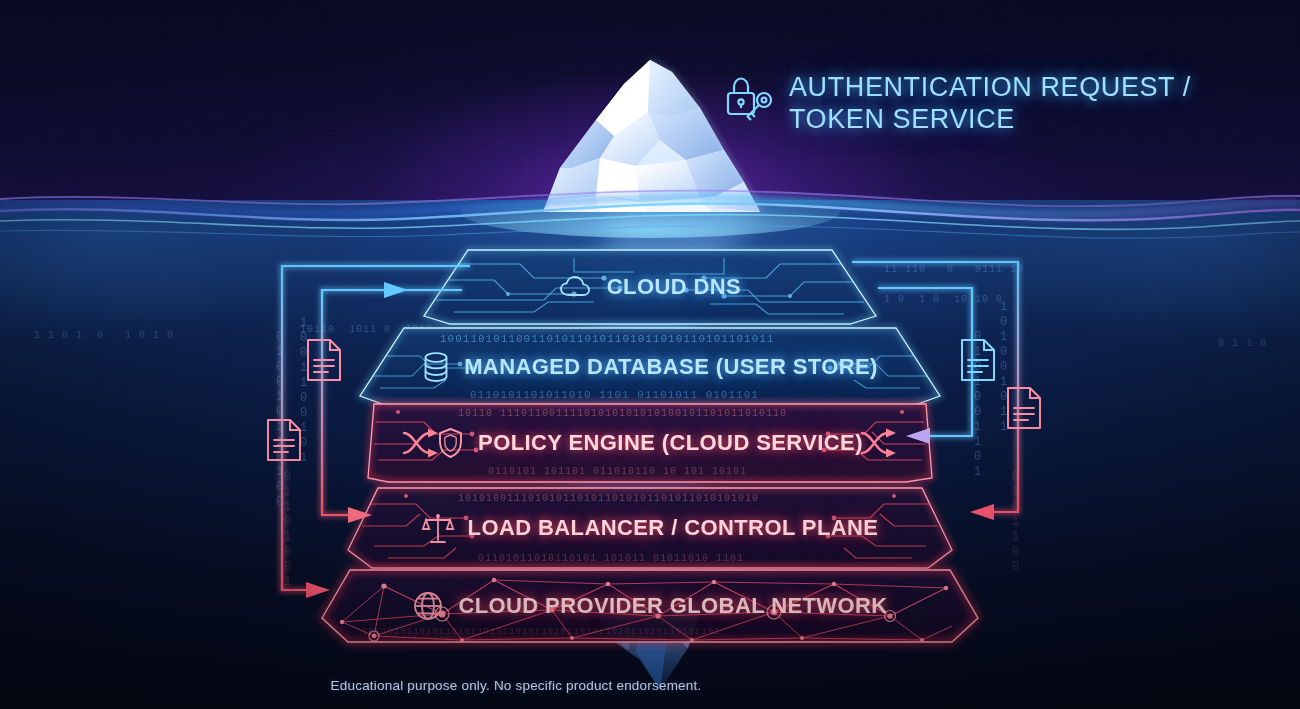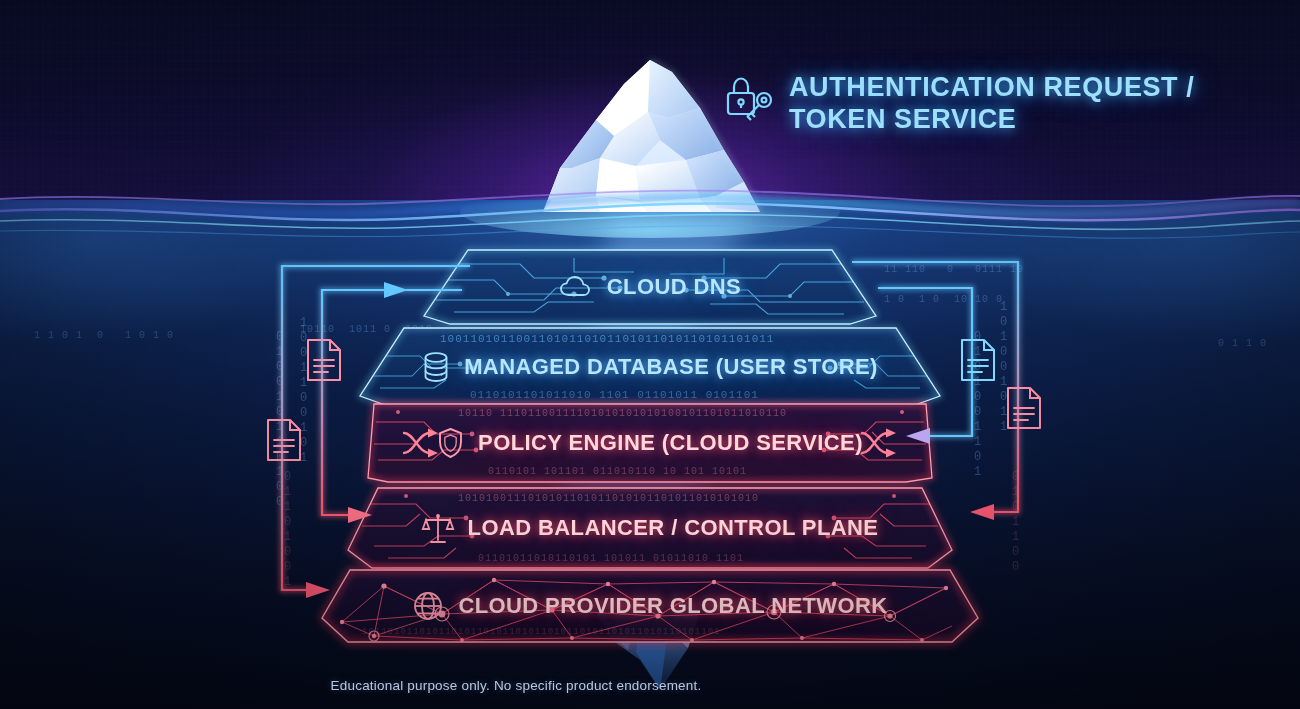--- a/index.html
+++ b/index.html
@@ -84,21 +84,21 @@
   .ic { flex:0 0 auto; display:block; }
 
   
   .wires { position:absolute; left:0; top:240px; width:1300px; height:400px; }
 
   
   .title {
     position:absolute; left:789px; top:72px; width:430px;
   }
   .title-line {
-    font-weight:bold; font-size:27px; line-height:1.17;
+    font-weight:normal; font-size:27px; line-height:1.17;
     letter-spacing:.6px; color:#9fe0ff;
     text-shadow:0 0 12px rgba(70,180,255,.95),0 0 26px rgba(40,140,255,.55);
     font-stretch:condensed;
   }
   .lockkey { position:absolute; left:722px; top:73px; }
 
   
   .footer {
     position:absolute; left:0; top:678px; width:1032px; text-align:center;
     font-size:13.5px; color:#b8c6e0; letter-spacing:.2px;

